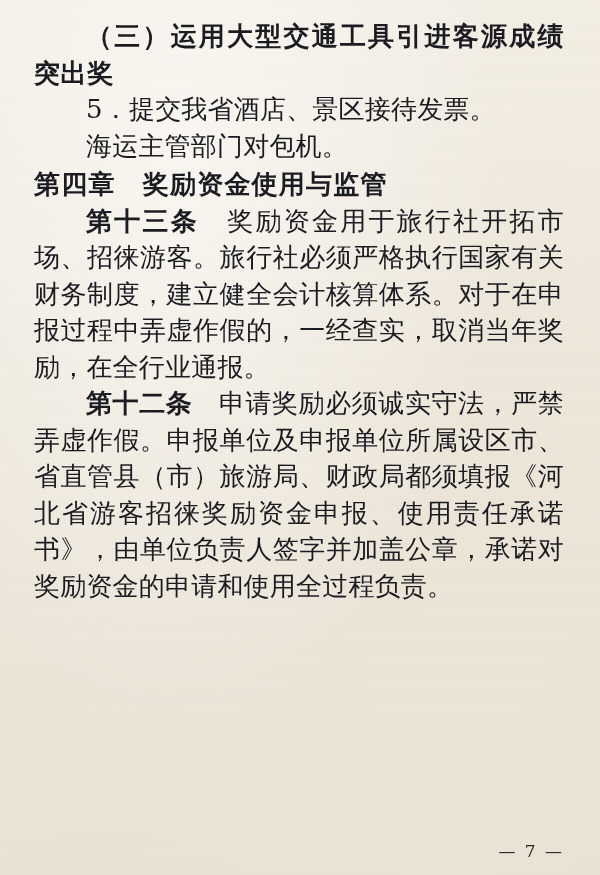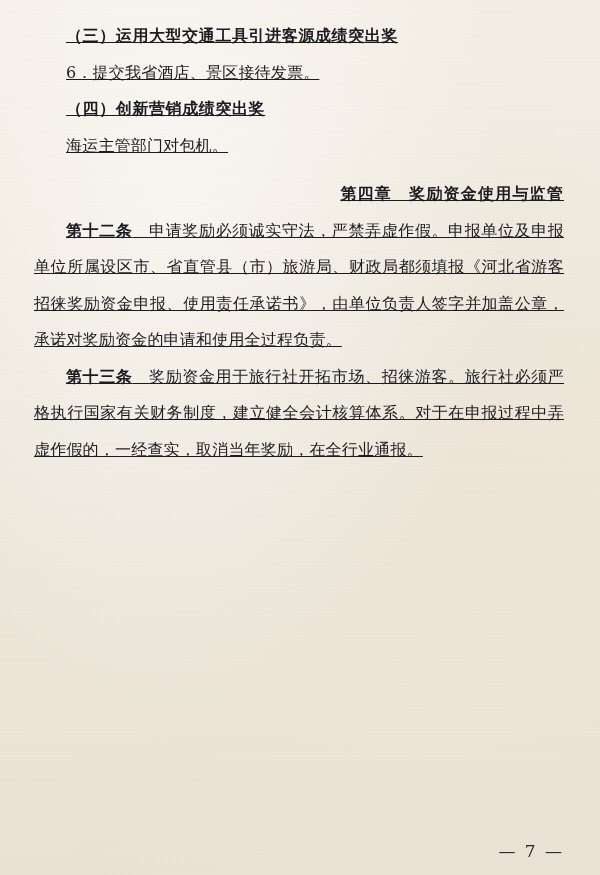--- a/index.html
+++ b/index.html
@@ -34,41 +34,40 @@
     pointer-events: none;
   }
   .content {
     position: absolute;
     inset: 0;
     padding: 18px 36px 0 34px;
     box-sizing: border-box;
   }
   p {
     margin: 0;
-    font-size: 16px;
+    font-size: 26px;
     line-height: 36.5px;
     letter-spacing: 0.2px;
     text-align: justify;
     text-justify: inter-character;
-    text-decoration: underline;
   }
   .indent {
     text-indent: 2em;
   }
   .heading {
     font-weight: bold;
     text-indent: 2em;
     letter-spacing: 0.6px;
   }
   .chapter {
-    text-align: right;
+    text-align: left;
     font-weight: bold;
     text-indent: 0;
     letter-spacing: 1.2px;
-    margin-top: 12px;
+    margin-top: 2px;
   }
   .strong-lead {
     font-weight: bold;
   }
   .footer {
     position: absolute;
     left: 0;
     right: 36px;
     bottom: 14px;
     text-align: right;
@@ -82,27 +81,26 @@
 
 <div class="paper"></div>
 <div class="grain"></div>
 
 <div class="content">
 
   <p class="heading">（三）运用大型交通工具引进客源成绩突出奖</p>
 
 
 
-  <p class="indent">6．提交我省酒店、景区接待发票。</p>
+  <p class="indent">5．提交我省酒店、景区接待发票。</p>
 
-  <p class="heading">（四）创新营销成绩突出奖</p>
 
   <p class="indent">海运主管部门对包机。</p>
 
   <p class="chapter">第四章　奖励资金使用与监管</p>
 
+  <p class="indent"><span class="strong-lead">第十三条</span>　<span>奖励资金用于旅行社开拓市场、招徕游客。旅行社必须严格执行国家有关财务制度，建立健全会计核算体系。对于在申报过程中弄虚作假的，一经查实，取消当年奖励，在全行业通报。</span></p>
+
   <p class="indent"><span class="strong-lead">第十二条</span>　<span>申请奖励必须诚实守法，严禁弄虚作假。申报单位及申报单位所属设区市、省直管县（市）旅游局、财政局都须填报《河北省游客招徕奖励资金申报、使用责任承诺书》，由单位负责人签字并加盖公章，承诺对奖励资金的申请和使用全过程负责。</span></p>
-
-  <p class="indent"><span class="strong-lead">第十三条</span>　<span>奖励资金用于旅行社开拓市场、招徕游客。旅行社必须严格执行国家有关财务制度，建立健全会计核算体系。对于在申报过程中弄虚作假的，一经查实，取消当年奖励，在全行业通报。</span></p>
 
 </div>
 
 <div class="footer">— 7 —</div>
 
 </body></html>

